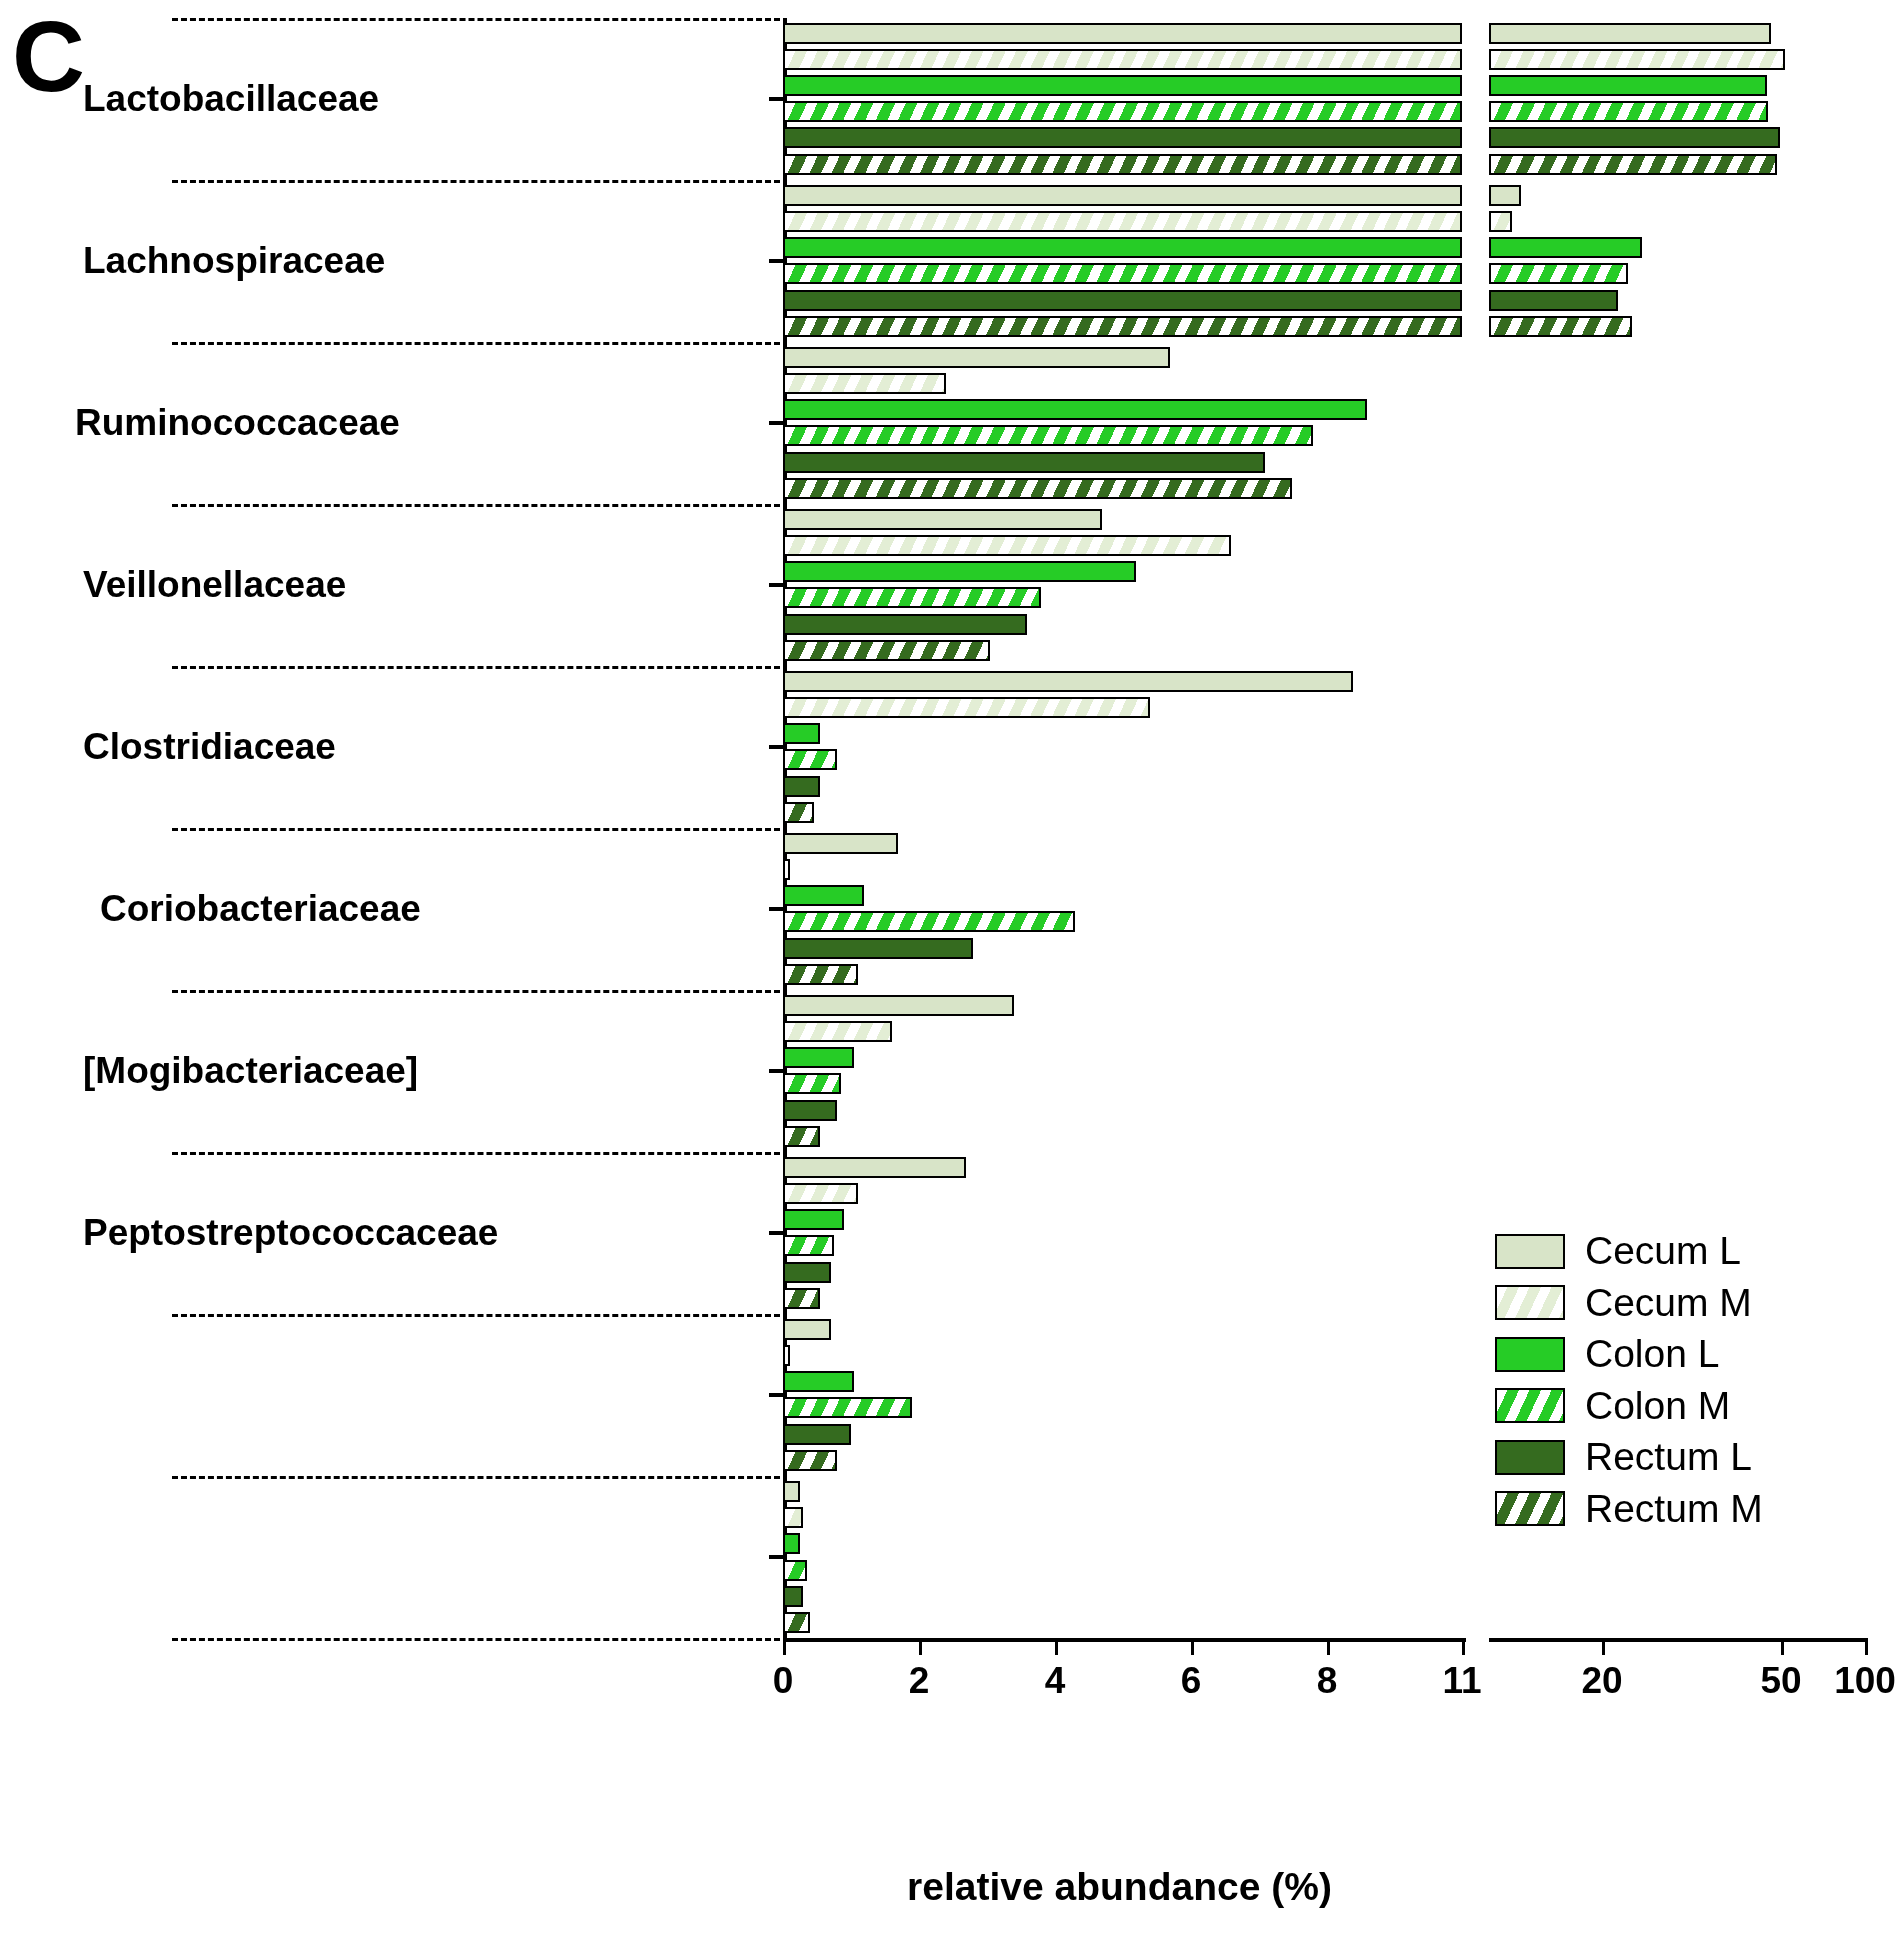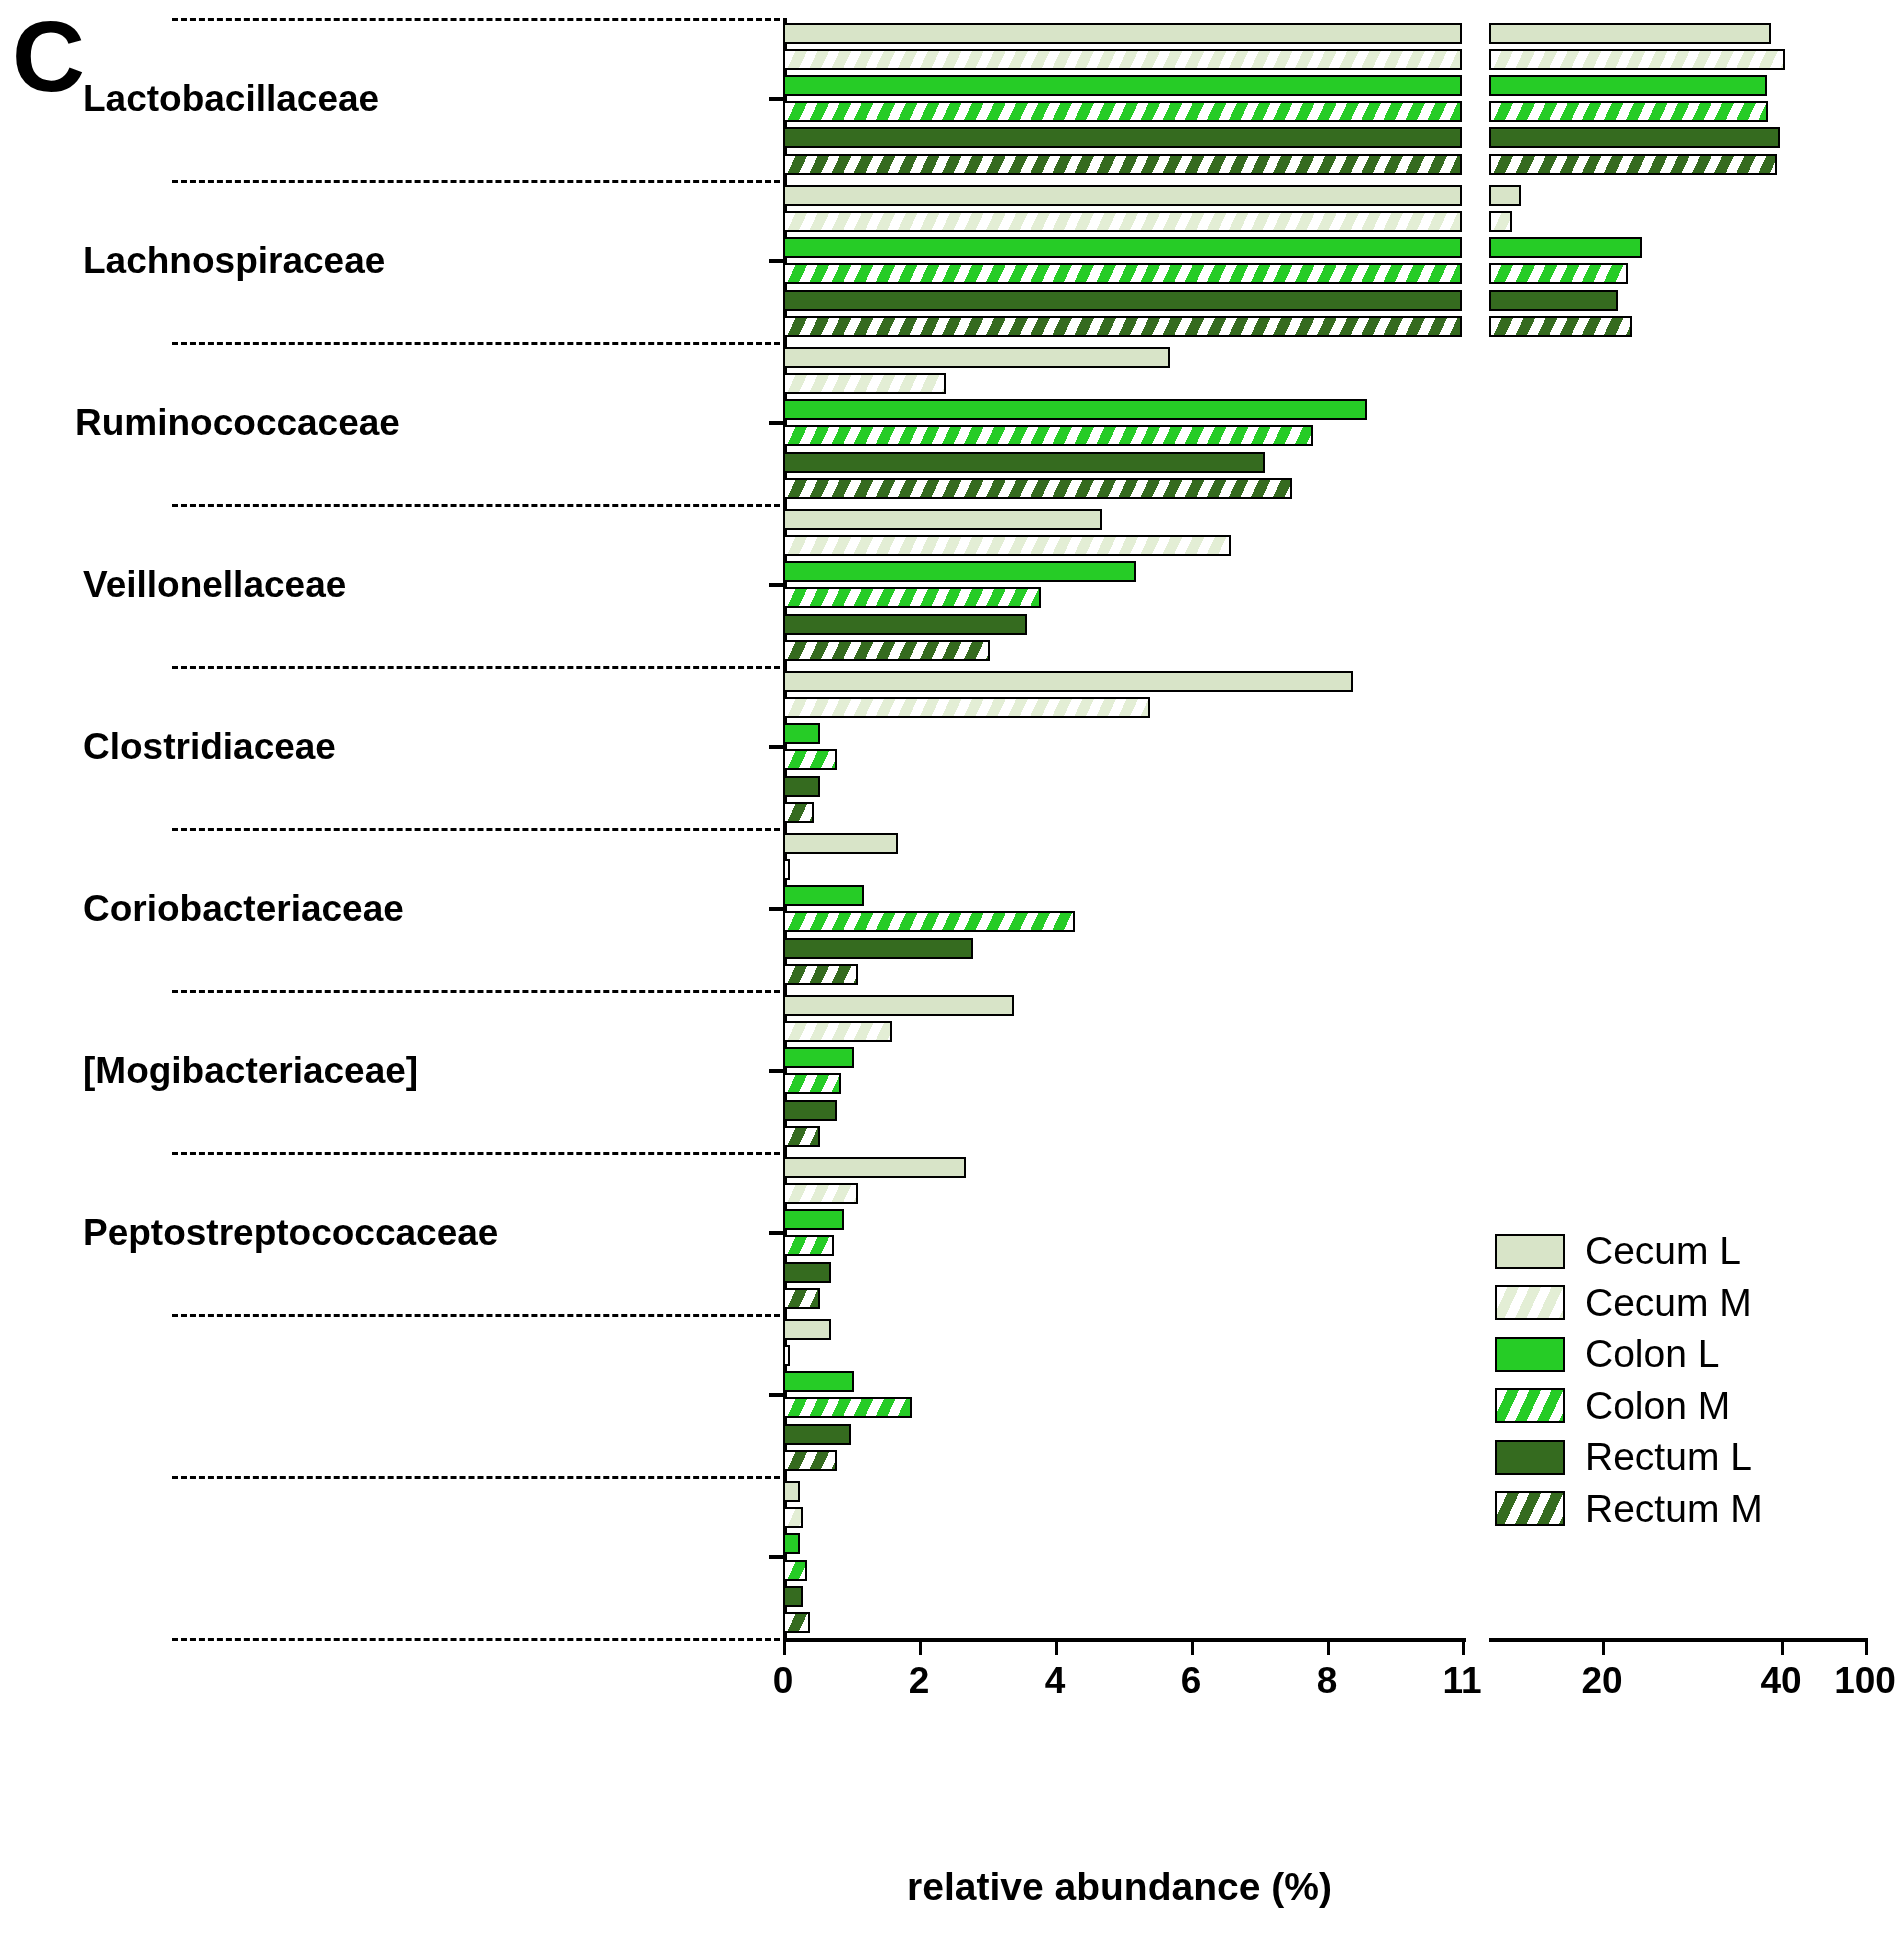--- a/index.html
+++ b/index.html
@@ -113,21 +113,21 @@
       <div class="tick-label" style="left: 1055px; top: 1660px;">4</div>
       <div class="tick" style="left: 1191px; top: 1642px;"></div>
       <div class="tick-label" style="left: 1191px; top: 1660px;">6</div>
       <div class="tick" style="left: 1327px; top: 1642px;"></div>
       <div class="tick-label" style="left: 1327px; top: 1660px;">8</div>
       <div class="tick" style="left: 1462px; top: 1642px;"></div>
       <div class="tick-label" style="left: 1462px; top: 1660px;">11</div>
       <div class="tick" style="left: 1602px; top: 1642px;"></div>
       <div class="tick-label" style="left: 1602px; top: 1660px;">20</div>
       <div class="tick" style="left: 1781px; top: 1642px;"></div>
-      <div class="tick-label" style="left: 1781px; top: 1660px;">40</div>
+      <div class="tick-label" style="left: 1781px; top: 1660px;">50</div>
       <div class="tick" style="left: 1865px; top: 1642px;"></div>
       <div class="tick-label" style="left: 1865px; top: 1660px;">100</div>
       <div class="cat-label" style="left: 83px; width: 687px; top: 99px;">Lactobacillaceae</div>
       <div class="axis-line" style="left: 769px; top: 97px; width: 14.3px; height: 3.6px;"></div>
       <div class="bar f-cecumL" title="Cecum L Lactobacillaceae: 56.5%" style="left: 783px; top: 22.6px; height: 21.4px; width: 679px;"></div>
       <div class="bar f-cecumL" style="left: 1489px; top: 22.6px; height: 21.4px; width: 282px;"></div>
       <div class="bar f-cecumM" title="Cecum M Lactobacillaceae: 61.5%" style="left: 783px; top: 49px; height: 21.4px; width: 679px;"></div>
       <div class="bar f-cecumM" style="left: 1489px; top: 49px; height: 21.4px; width: 296px;"></div>
       <div class="bar f-colonL" title="Colon L Lactobacillaceae: 55%" style="left: 783px; top: 75px; height: 21.4px; width: 679px;"></div>
       <div class="bar f-colonL" style="left: 1489px; top: 75px; height: 21.4px; width: 278px;"></div>
@@ -168,21 +168,21 @@
       <div class="bar f-rectumL" title="Rectum L Veillonellaceae: 3.6%" style="left: 783px; top: 614px; height: 21.4px; width: 244px;"></div>
       <div class="bar f-rectumM" title="Rectum M Veillonellaceae: 3.05%" style="left: 783px; top: 640px; height: 21.4px; width: 207px;"></div>
       <div class="cat-label" style="left: 83px; width: 687px; top: 747px;">Clostridiaceae</div>
       <div class="axis-line" style="left: 769px; top: 745px; width: 14.3px; height: 3.6px;"></div>
       <div class="bar f-cecumL" title="Cecum L Clostridiaceae: 8.4%" style="left: 783px; top: 671px; height: 21.4px; width: 570px;"></div>
       <div class="bar f-cecumM" title="Cecum M Clostridiaceae: 5.4%" style="left: 783px; top: 697px; height: 21.4px; width: 367px;"></div>
       <div class="bar f-colonL" title="Colon L Clostridiaceae: 0.55%" style="left: 783px; top: 723px; height: 21.4px; width: 37px;"></div>
       <div class="bar f-colonM" title="Colon M Clostridiaceae: 0.8%" style="left: 783px; top: 749px; height: 21.4px; width: 54px;"></div>
       <div class="bar f-rectumL" title="Rectum L Clostridiaceae: 0.55%" style="left: 783px; top: 776px; height: 21.4px; width: 37px;"></div>
       <div class="bar f-rectumM" title="Rectum M Clostridiaceae: 0.45%" style="left: 783px; top: 802px; height: 21.4px; width: 31px;"></div>
-      <div class="cat-label" style="left: 83px; width: 687px; top: 909px;">Coriobacteriaceae</div>
+      <div class="cat-label" style="left: 100px; width: 687px; top: 909px;">Coriobacteriaceae</div>
       <div class="axis-line" style="left: 769px; top: 907px; width: 14.3px; height: 3.6px;"></div>
       <div class="bar f-cecumL" title="Cecum L Coriobacteriaceae: 1.7%" style="left: 783px; top: 833px; height: 21.4px; width: 115px;"></div>
       <div class="bar f-cecumM" title="Cecum M Coriobacteriaceae: 0.1%" style="left: 783px; top: 859px; height: 21.4px; width: 6.8px;"></div>
       <div class="bar f-colonL" title="Colon L Coriobacteriaceae: 1.2%" style="left: 783px; top: 885px; height: 21.4px; width: 81px;"></div>
       <div class="bar f-colonM" title="Colon M Coriobacteriaceae: 4.3%" style="left: 783px; top: 911px; height: 21.4px; width: 292px;"></div>
       <div class="bar f-rectumL" title="Rectum L Coriobacteriaceae: 2.8%" style="left: 783px; top: 938px; height: 21.4px; width: 190px;"></div>
       <div class="bar f-rectumM" title="Rectum M Coriobacteriaceae: 1.1%" style="left: 783px; top: 964px; height: 21.4px; width: 75px;"></div>
       <div class="cat-label" style="left: 83px; width: 687px; top: 1071px;">[Mogibacteriaceae]</div>
       <div class="axis-line" style="left: 769px; top: 1069px; width: 14.3px; height: 3.6px;"></div>
       <div class="bar f-cecumL" title="Cecum L [Mogibacteriaceae]: 3.4%" style="left: 783px; top: 995px; height: 21.4px; width: 231px;"></div>

